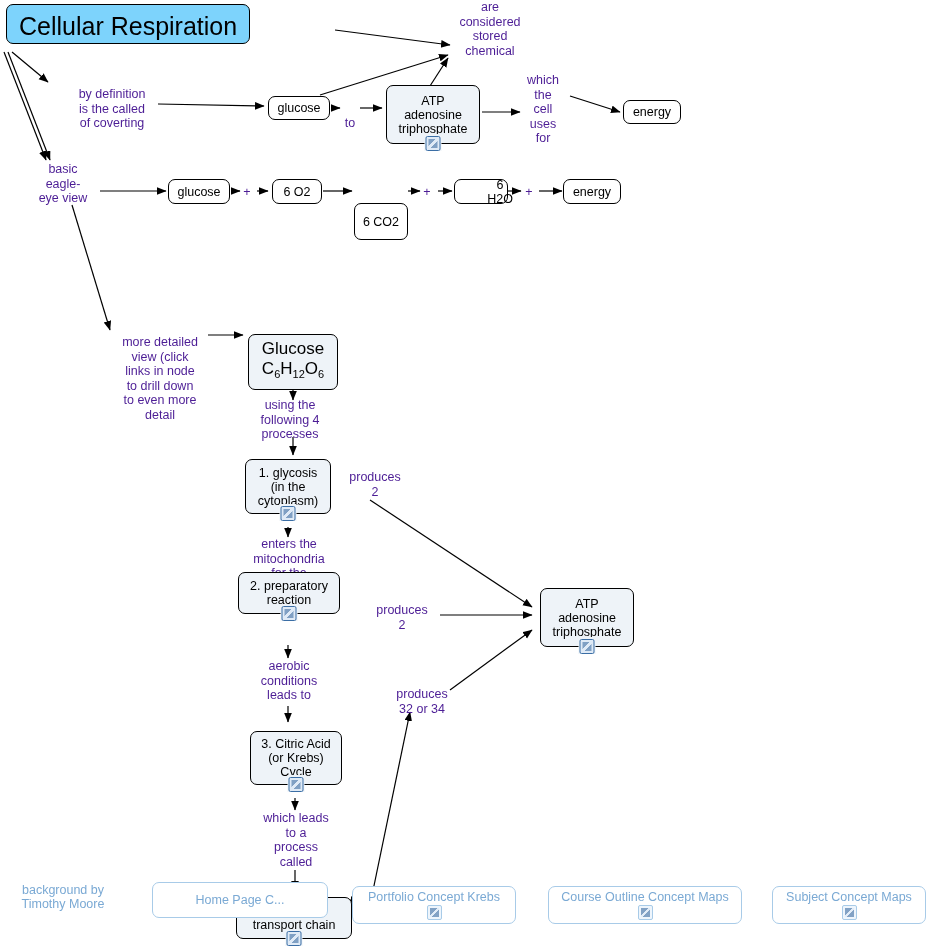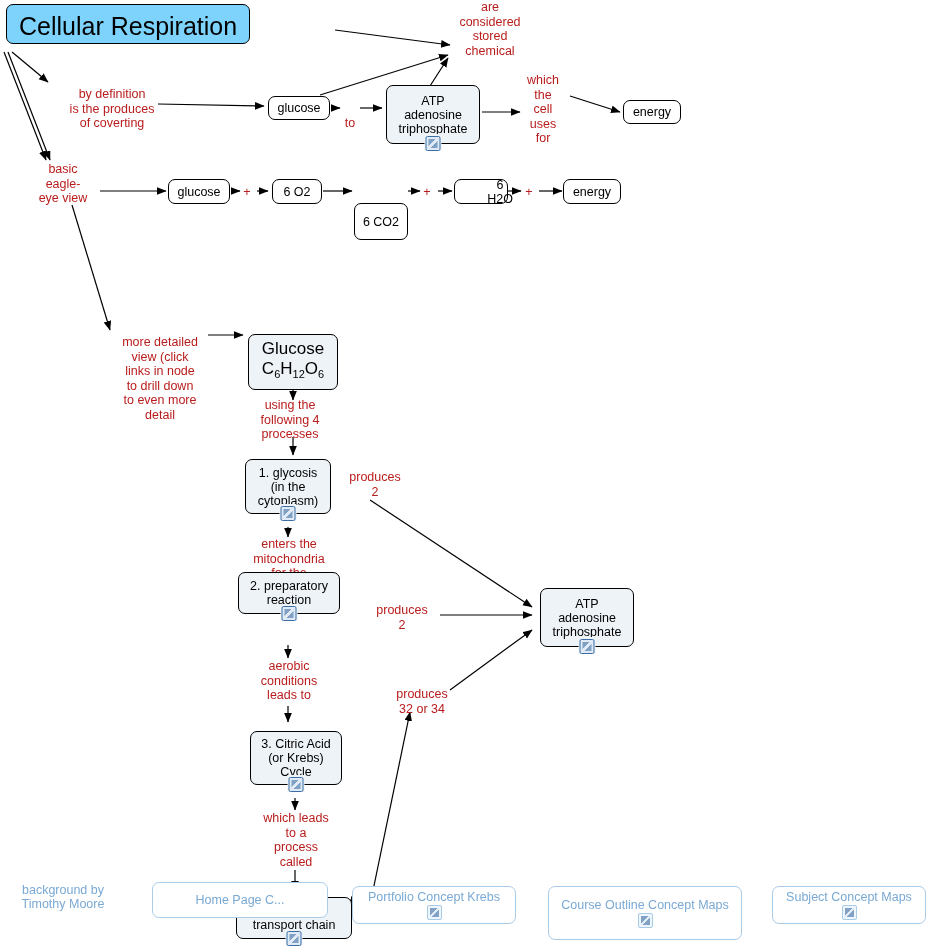--- a/index.html
+++ b/index.html
@@ -36,21 +36,21 @@
     line-height:34px;
     padding:4px 12px 0 12px;
     box-sizing:border-box;
     white-space:nowrap;
   }
   .label{
     position:absolute;
     font-size:12.5px;
     line-height:14.5px;
     text-align:center;
-    color:#b91c1c;
+    color:#4c1d95;
     white-space:pre-line;
   }
   .bignode{
     font-size:17px;
     line-height:20px;
   }
   .sub{font-size:11px;vertical-align:sub;}
   .icon{
     width:13px;height:13px;
     margin-top:2px;
@@ -168,21 +168,21 @@
     </g>
   </svg>
 
   <div class="title-node" style="left:6px;top:4px;">Cellular Respiration</div>
 
   <div class="label" style="left:455px;top:0px;width:70px;">are
 considered
 stored
 chemical</div>
   <div class="label" style="left:62px;top:87px;width:100px;">by definition
-is the produces
+is the called
 of coverting</div>
 
   <div class="node white" style="left:268px;top:96px;width:62px;height:24px;">glucose</div>
 
   <div class="label" style="left:338px;top:116px;width:24px;">to</div>
 
   <div class="node" style="left:386px;top:85px;width:94px;height:59px;white-space:pre-line;">
     <span>ATP
 adenosine
 triphosphate</span>
@@ -284,21 +284,21 @@
 
   <div class="footer-link" style="left:152px;top:882px;width:176px;height:36px;">
     <span>Home Page C...</span>
   </div>
 
   <div class="footer-link" style="left:352px;top:886px;width:164px;height:38px;">
     <span>Portfolio Concept Krebs</span>
     <span class="icon" style="margin-top:1px;"></span>
   </div>
 
-  <div class="footer-link" style="left:548px;top:886px;width:194px;height:54px;">
+  <div class="footer-link" style="left:548px;top:886px;width:194px;height:38px;">
     <span>Course Outline Concept Maps</span>
     <span class="icon" style="margin-top:1px;"></span>
   </div>
 
   <div class="footer-link" style="left:772px;top:886px;width:154px;height:38px;">
     <span>Subject Concept Maps</span>
     <span class="icon" style="margin-top:1px;"></span>
   </div>
 
 </div>

